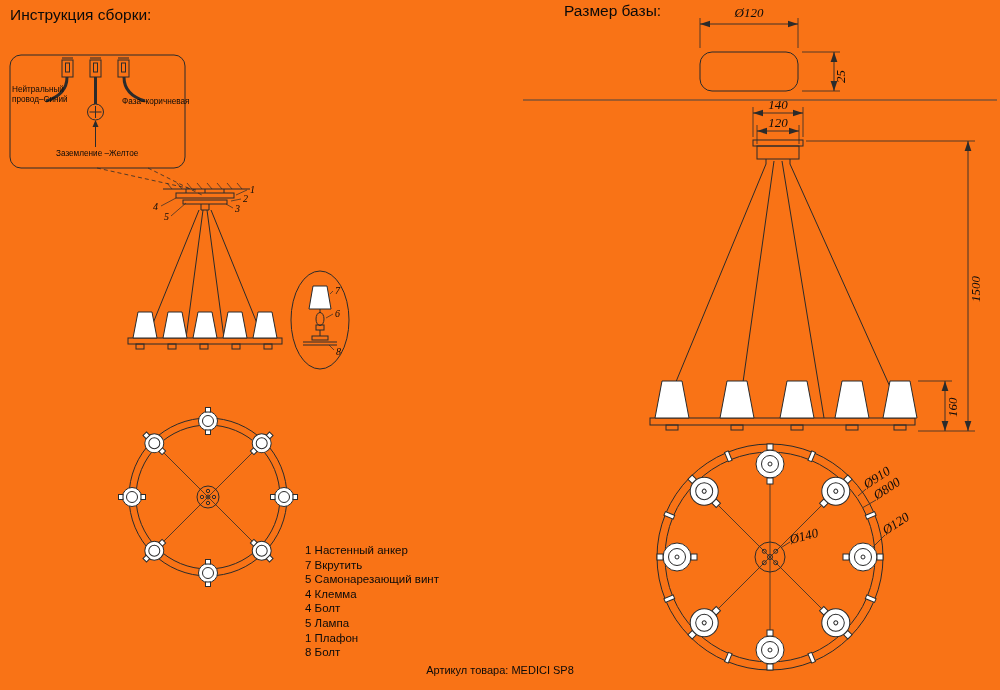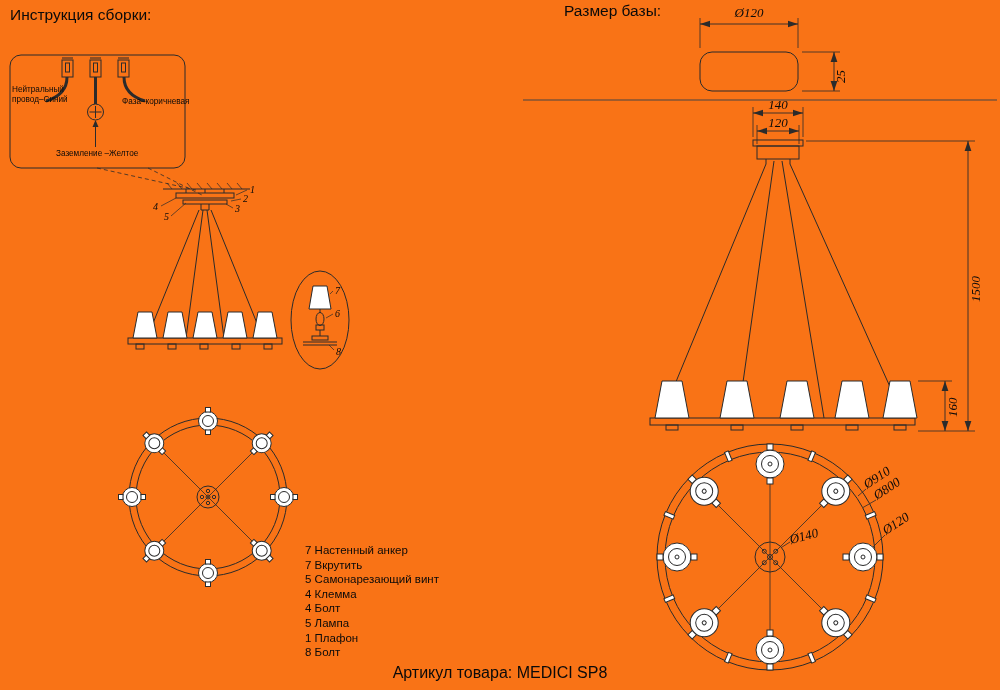--- a/index.html
+++ b/index.html
@@ -7,21 +7,21 @@
   body { font-family:"Liberation Sans", sans-serif; color:#111; }
   .page { position:relative; width:1000px; height:690px; background:#f97316; overflow:hidden; }
   .layer { position:absolute; top:0; }
   #left-svg { left:0; }
   #right-svg { left:500px; }
   .title { position:absolute; font-size:15.5px; color:#0a0a0a; white-space:nowrap; }
   #title-assembly { left:10px; top:6px; }
   #title-base { left:524px; top:2px;margin-left:40px; }
   #title-overall { left:536px; top:106px; }
   .parts { position:absolute; left:305px; top:543px; font-size:11.5px; line-height:14.6px; color:#0a0a0a; }
-  .article { position:absolute; left:0; top:664px; width:1000px; text-align:center; font-size:16px; color:#0a0a0a; }
+  .article { position:absolute; left:0; top:664px; width:1000px; text-align:center; font-size:11px; color:#0a0a0a; }
   svg text { font-family:"Liberation Sans", sans-serif; fill:#0a0a0a; }
   .dim { font-family:"Liberation Serif", serif; font-style:italic; font-size:13px; }
   .callout { font-family:"Liberation Serif", serif; font-style:italic; font-size:10px; }
   .wlabel { font-size:8.2px; }
 </style>
 </head>
 <body>
 
 <div class="page">
 
@@ -137,21 +137,21 @@
       <use href="#lampL" transform="translate(284,497) rotate(90)"></use>
       <use href="#lampL" transform="translate(261.7,550.7) rotate(135)"></use>
       <use href="#lampL" transform="translate(208,573)"></use>
       <use href="#lampL" transform="translate(154.3,550.7) rotate(45)"></use>
       <use href="#lampL" transform="translate(132,497) rotate(90)"></use>
       <use href="#lampL" transform="translate(154.3,443.3) rotate(135)"></use>
     </g>
   </svg>
 
   <div class="parts">
-    <div>7 Настенный анкер</div>
+    <div>1 Настенный анкер</div>
     <div>7 Вкрутить</div>
     <div>5 Самонарезающий винт</div>
     <div>4 Клемма</div>
     <div>4 Болт</div>
     <div>5 Лампа</div>
     <div>1 Плафон</div>
     <div>8 Болт</div>
   </div>
 
   <svg class="layer" id="right-svg" width="500" height="690" viewBox="0 0 500 690">

